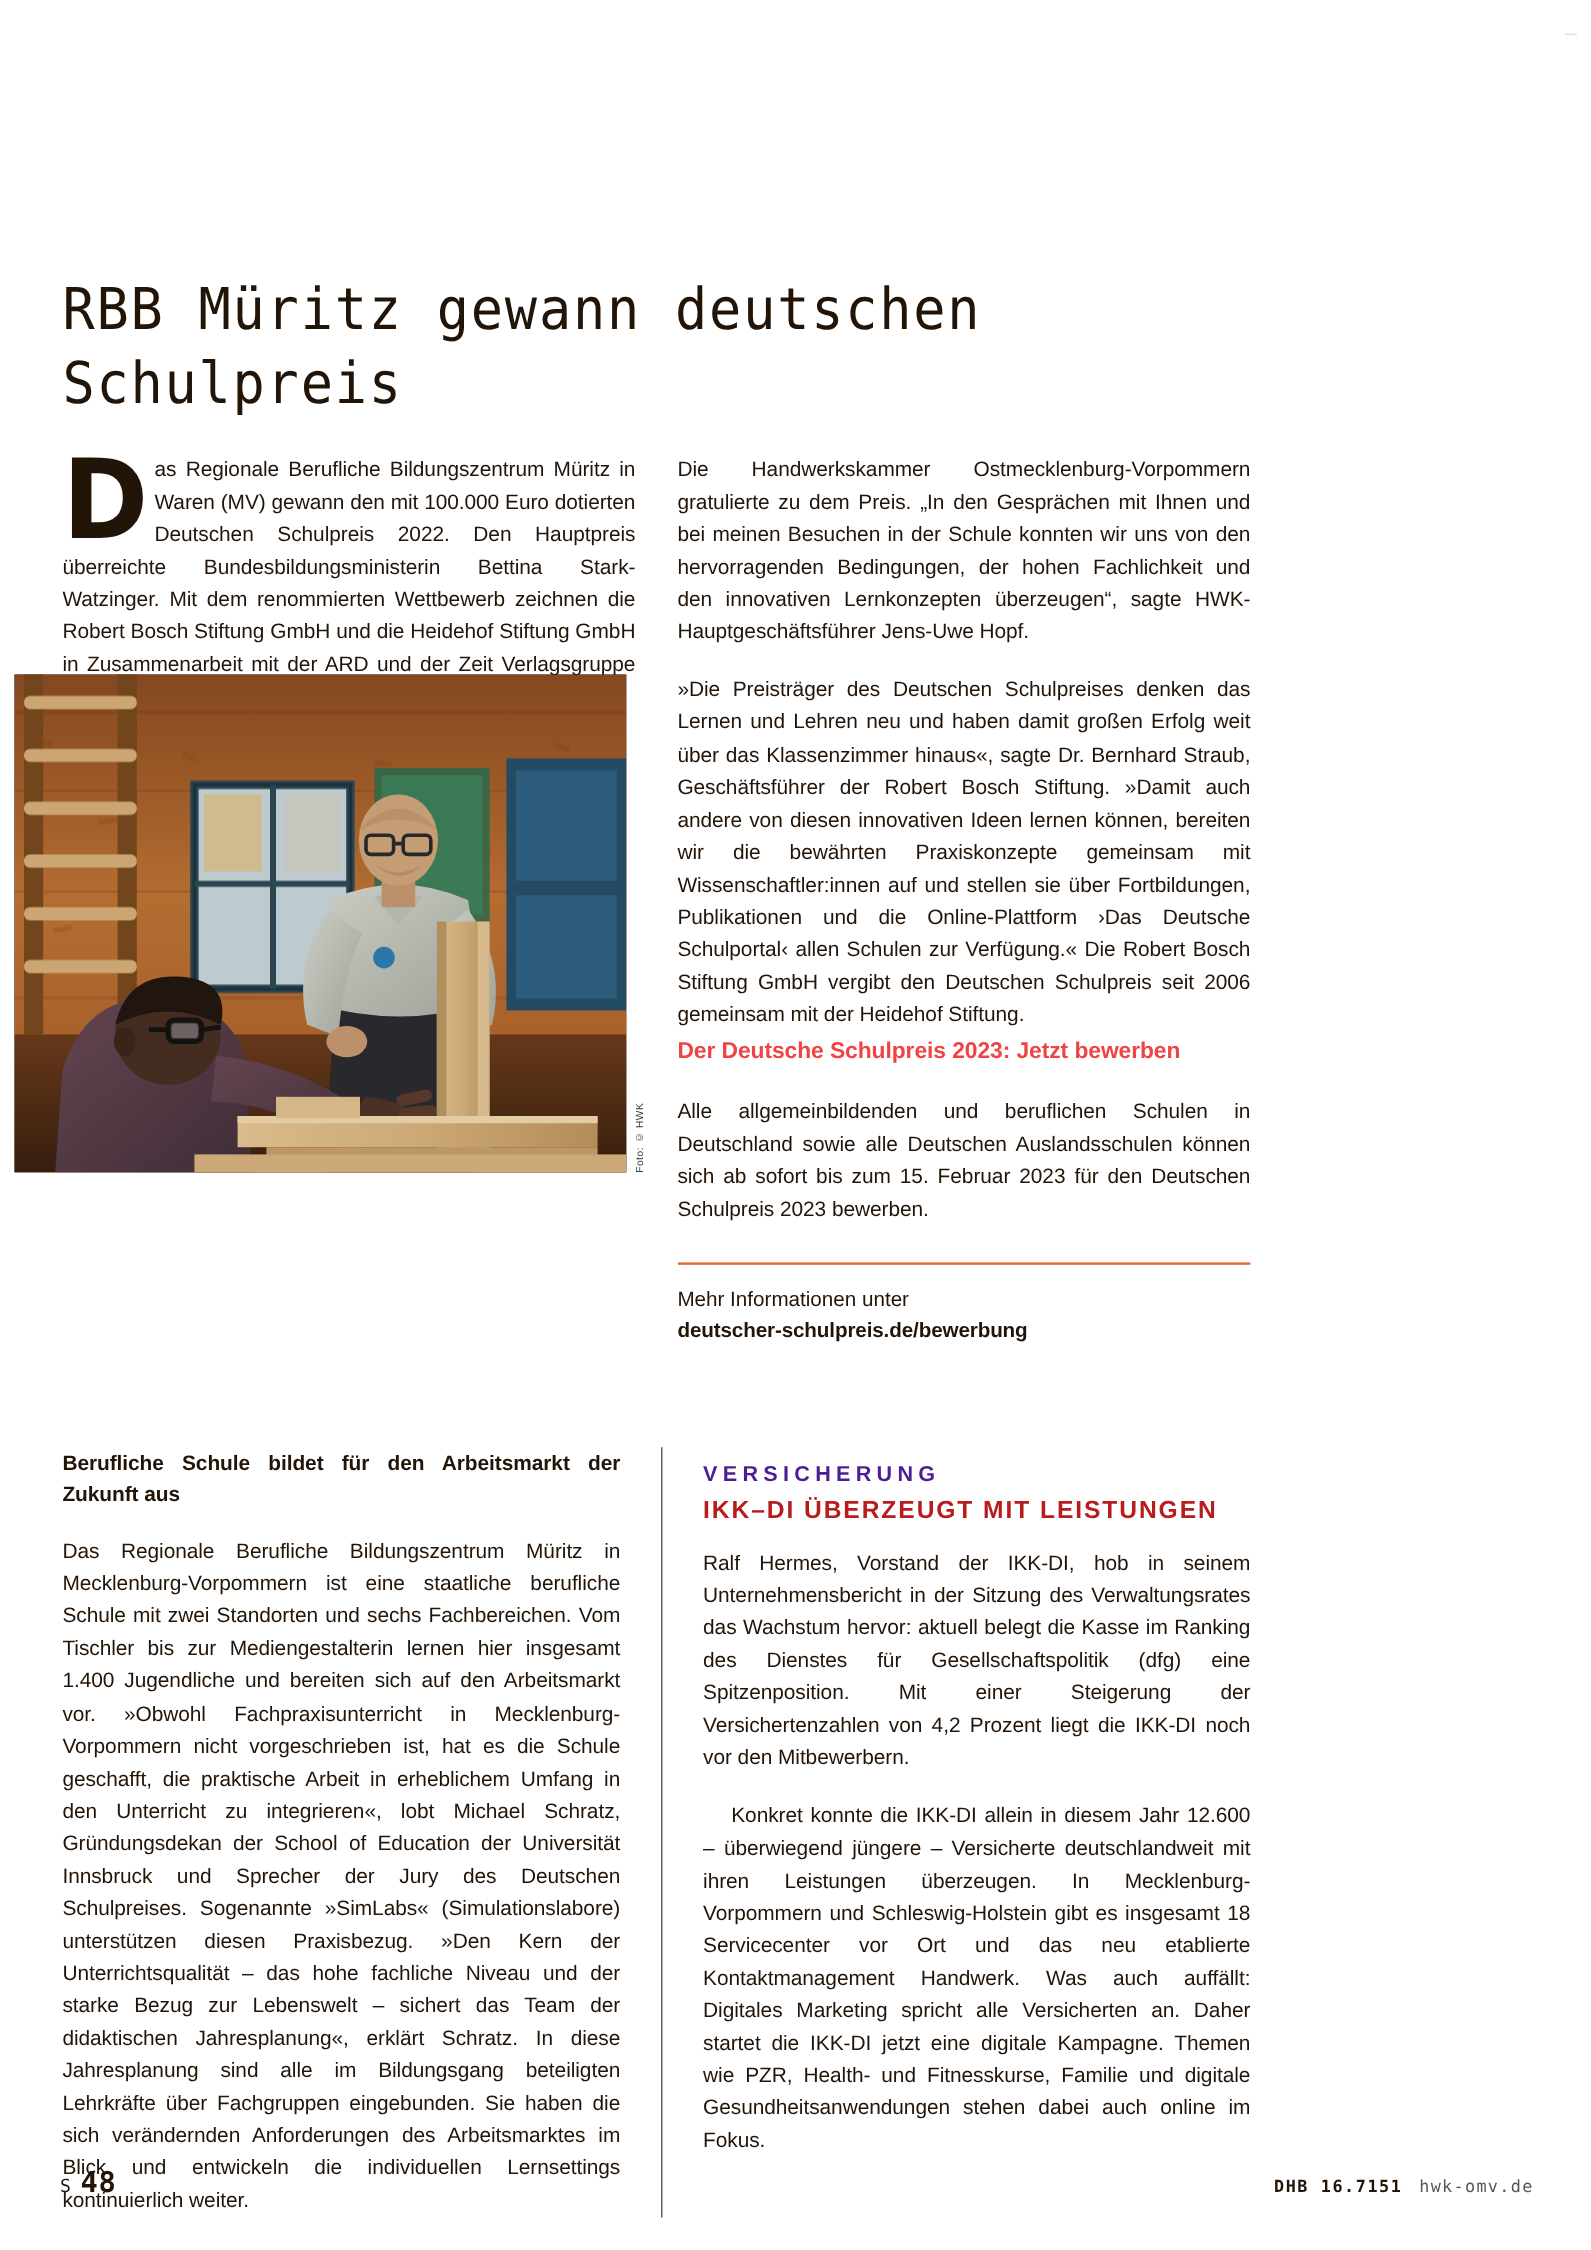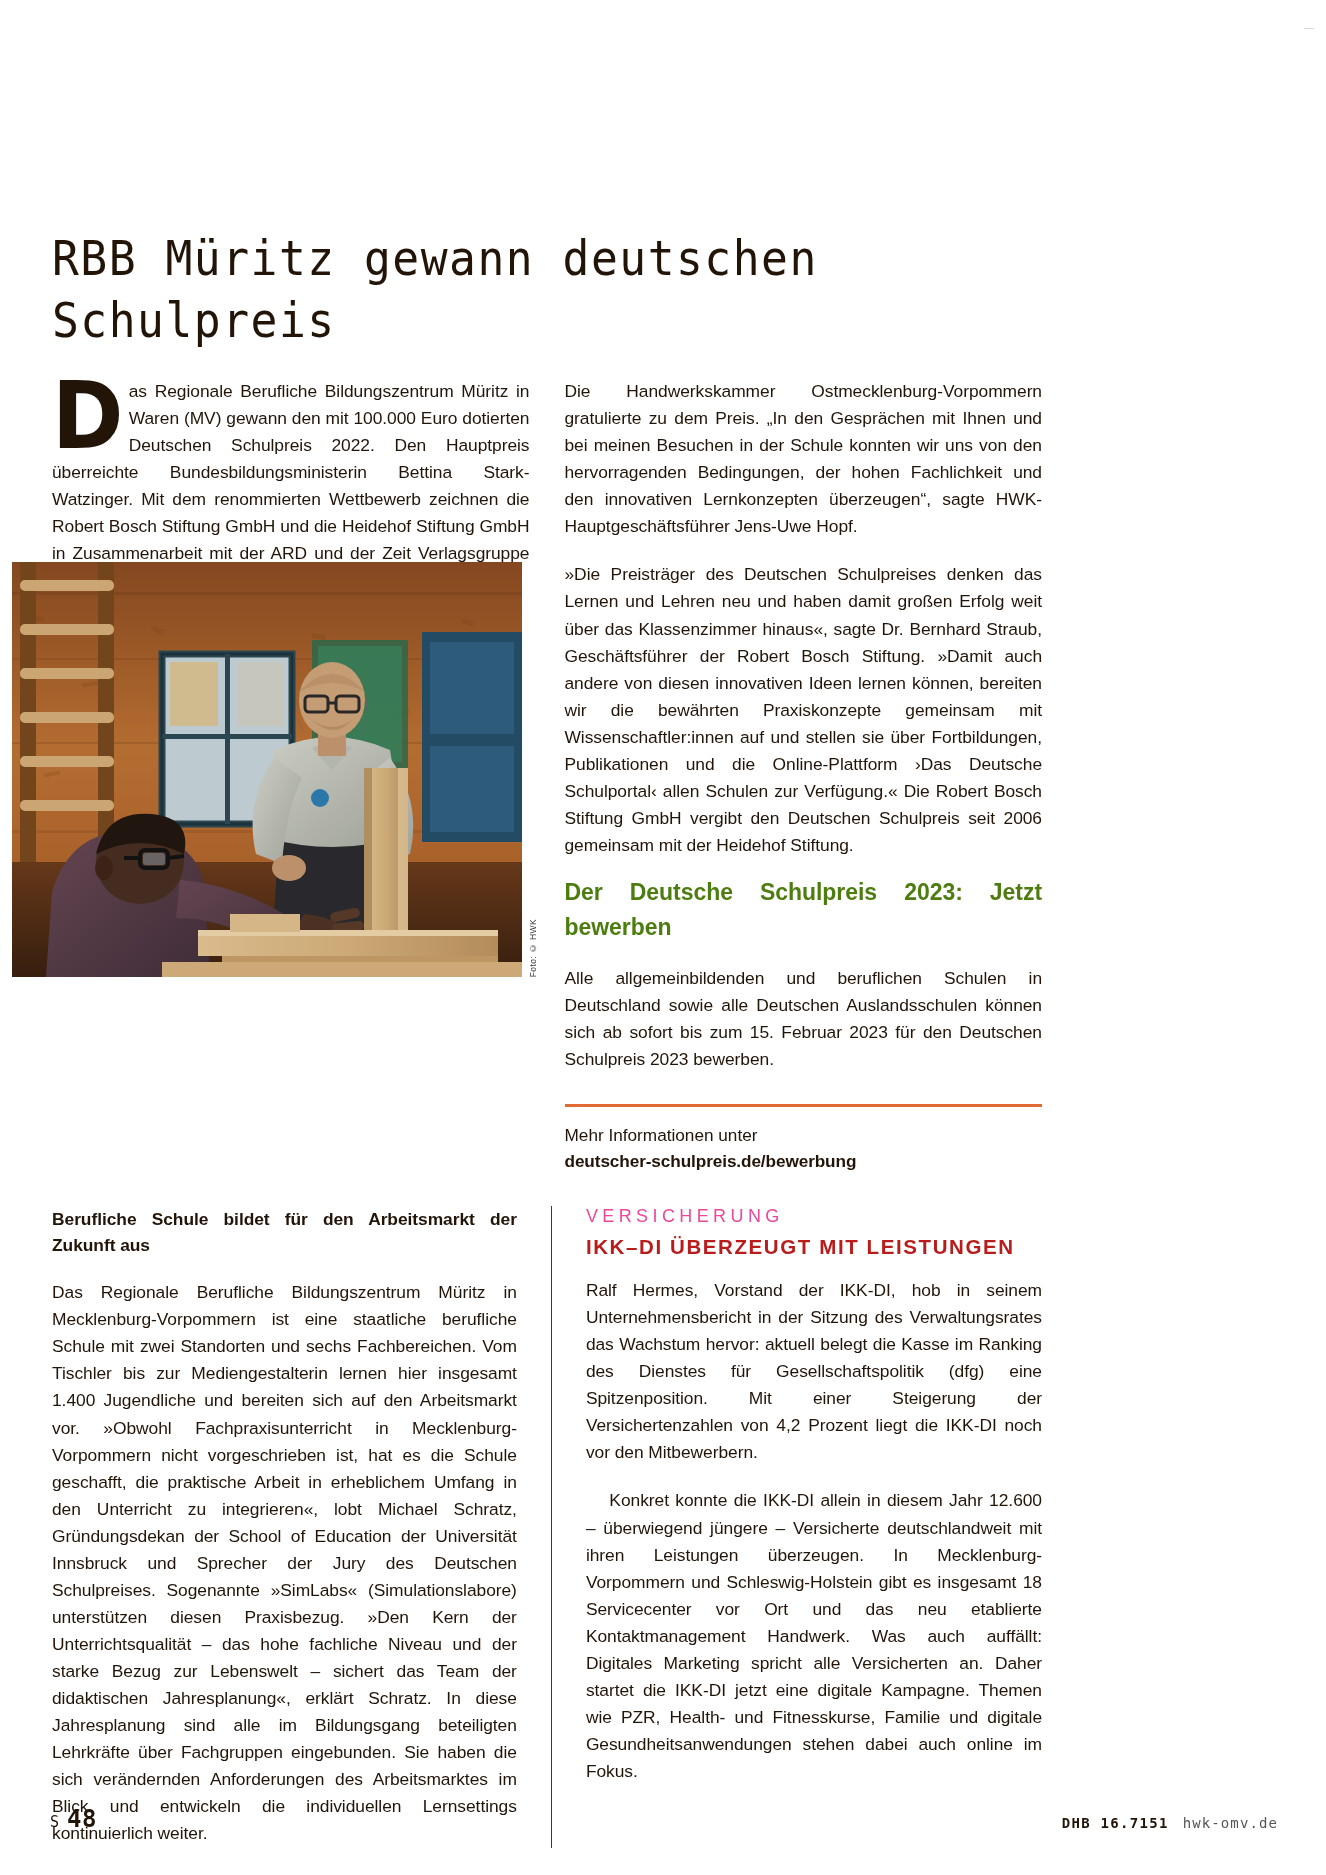--- a/index.html
+++ b/index.html
@@ -109,25 +109,25 @@
     letter-spacing: 0.4px;
     color: #3a3a3a;
     writing-mode: vertical-rl;
     transform: rotate(180deg);
     white-space: nowrap;
     font-family: "Liberation Sans", sans-serif;
   }
 
   
   .rc-sub {
-    font-size: 23px;
+    font-size: 19px;
     font-weight: 700;
     line-height: 1.5;
-    margin: 16px 0 0 0;
-    color: #4d7c0f;
+    margin: 4px 0 0 0;
+    color: #ef4444;
   }
   .rule-orange {
     height: 2.4px;
     background: #e06a31;
     margin: 31px 0 16px 0;
     width: 100%;
   }
   .info-line {
     font-size: 17.2px;
     line-height: 1.5;
@@ -156,23 +156,23 @@
   .sub-bold {
     font-size: 17.4px;
     font-weight: 700;
     line-height: 1.5;
     margin: 0;
     color: #231408;
   }
   .kicker {
     font-size: 18px;
     letter-spacing: 4.4px;
-    color: #ec4899;
-    font-weight: 400;
-    margin: 0 0 8px 0;
+    color: #4c1d95;
+    font-weight: 700;
+    margin: 12px 0 8px 0;
     font-family: "Liberation Sans", sans-serif;
   }
   .dept-title {
     font-size: 20.5px;
     letter-spacing: 1.6px;
     font-weight: 700;
     color: #b91c1c;
     margin: 0 0 18px 0;
     font-family: "Liberation Sans", sans-serif;
   }

